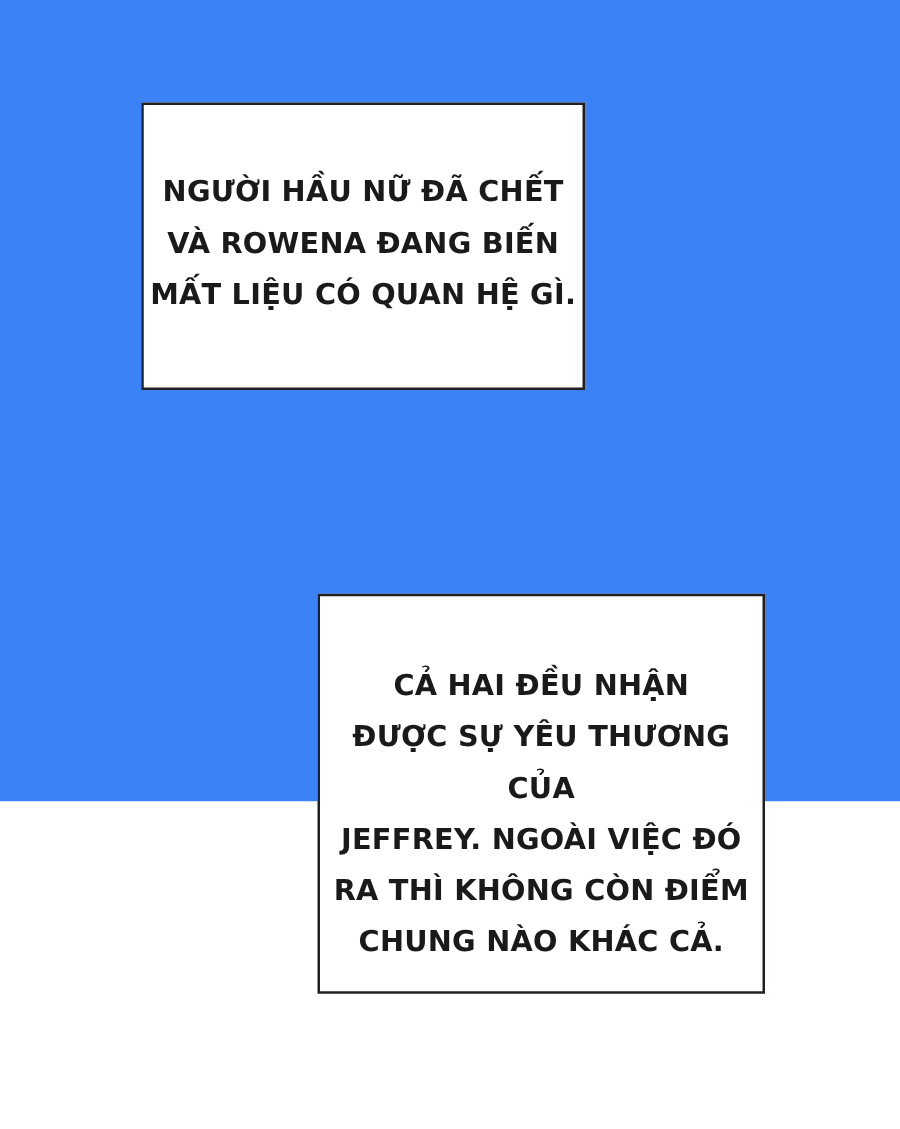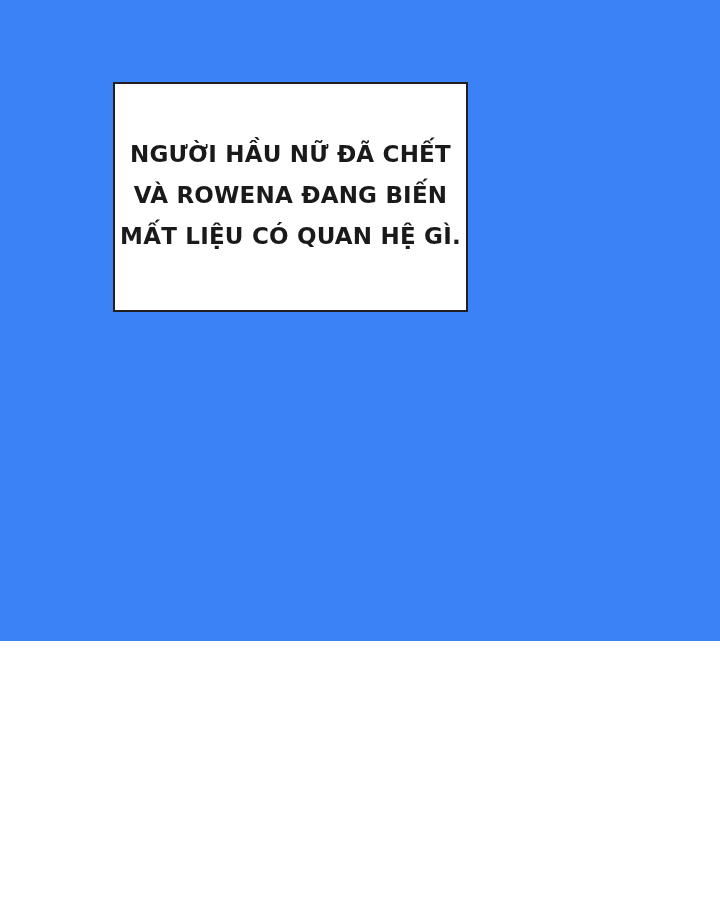--- a/index.html
+++ b/index.html
@@ -75,14 +75,21 @@
 <body>
 
 <div class="page">
 
   <div class="panel" id="panel-1">
     <div class="panel-text">NGƯỜI HẦU NỮ ĐÃ CHẾT
 VÀ ROWENA ĐANG BIẾN
 MẤT LIỆU CÓ QUAN HỆ GÌ.</div>
   </div>
 
+  <div class="panel" id="panel-2">
+    <div class="panel-text">CẢ HAI ĐỀU NHẬN
+ĐƯỢC SỰ YÊU THƯƠNG CỦA
+JEFFREY. NGOÀI VIỆC ĐÓ
+RA THÌ KHÔNG CÒN ĐIỂM
+CHUNG NÀO KHÁC CẢ.</div>
+  </div>
 
 </div>
 
 </body></html>

